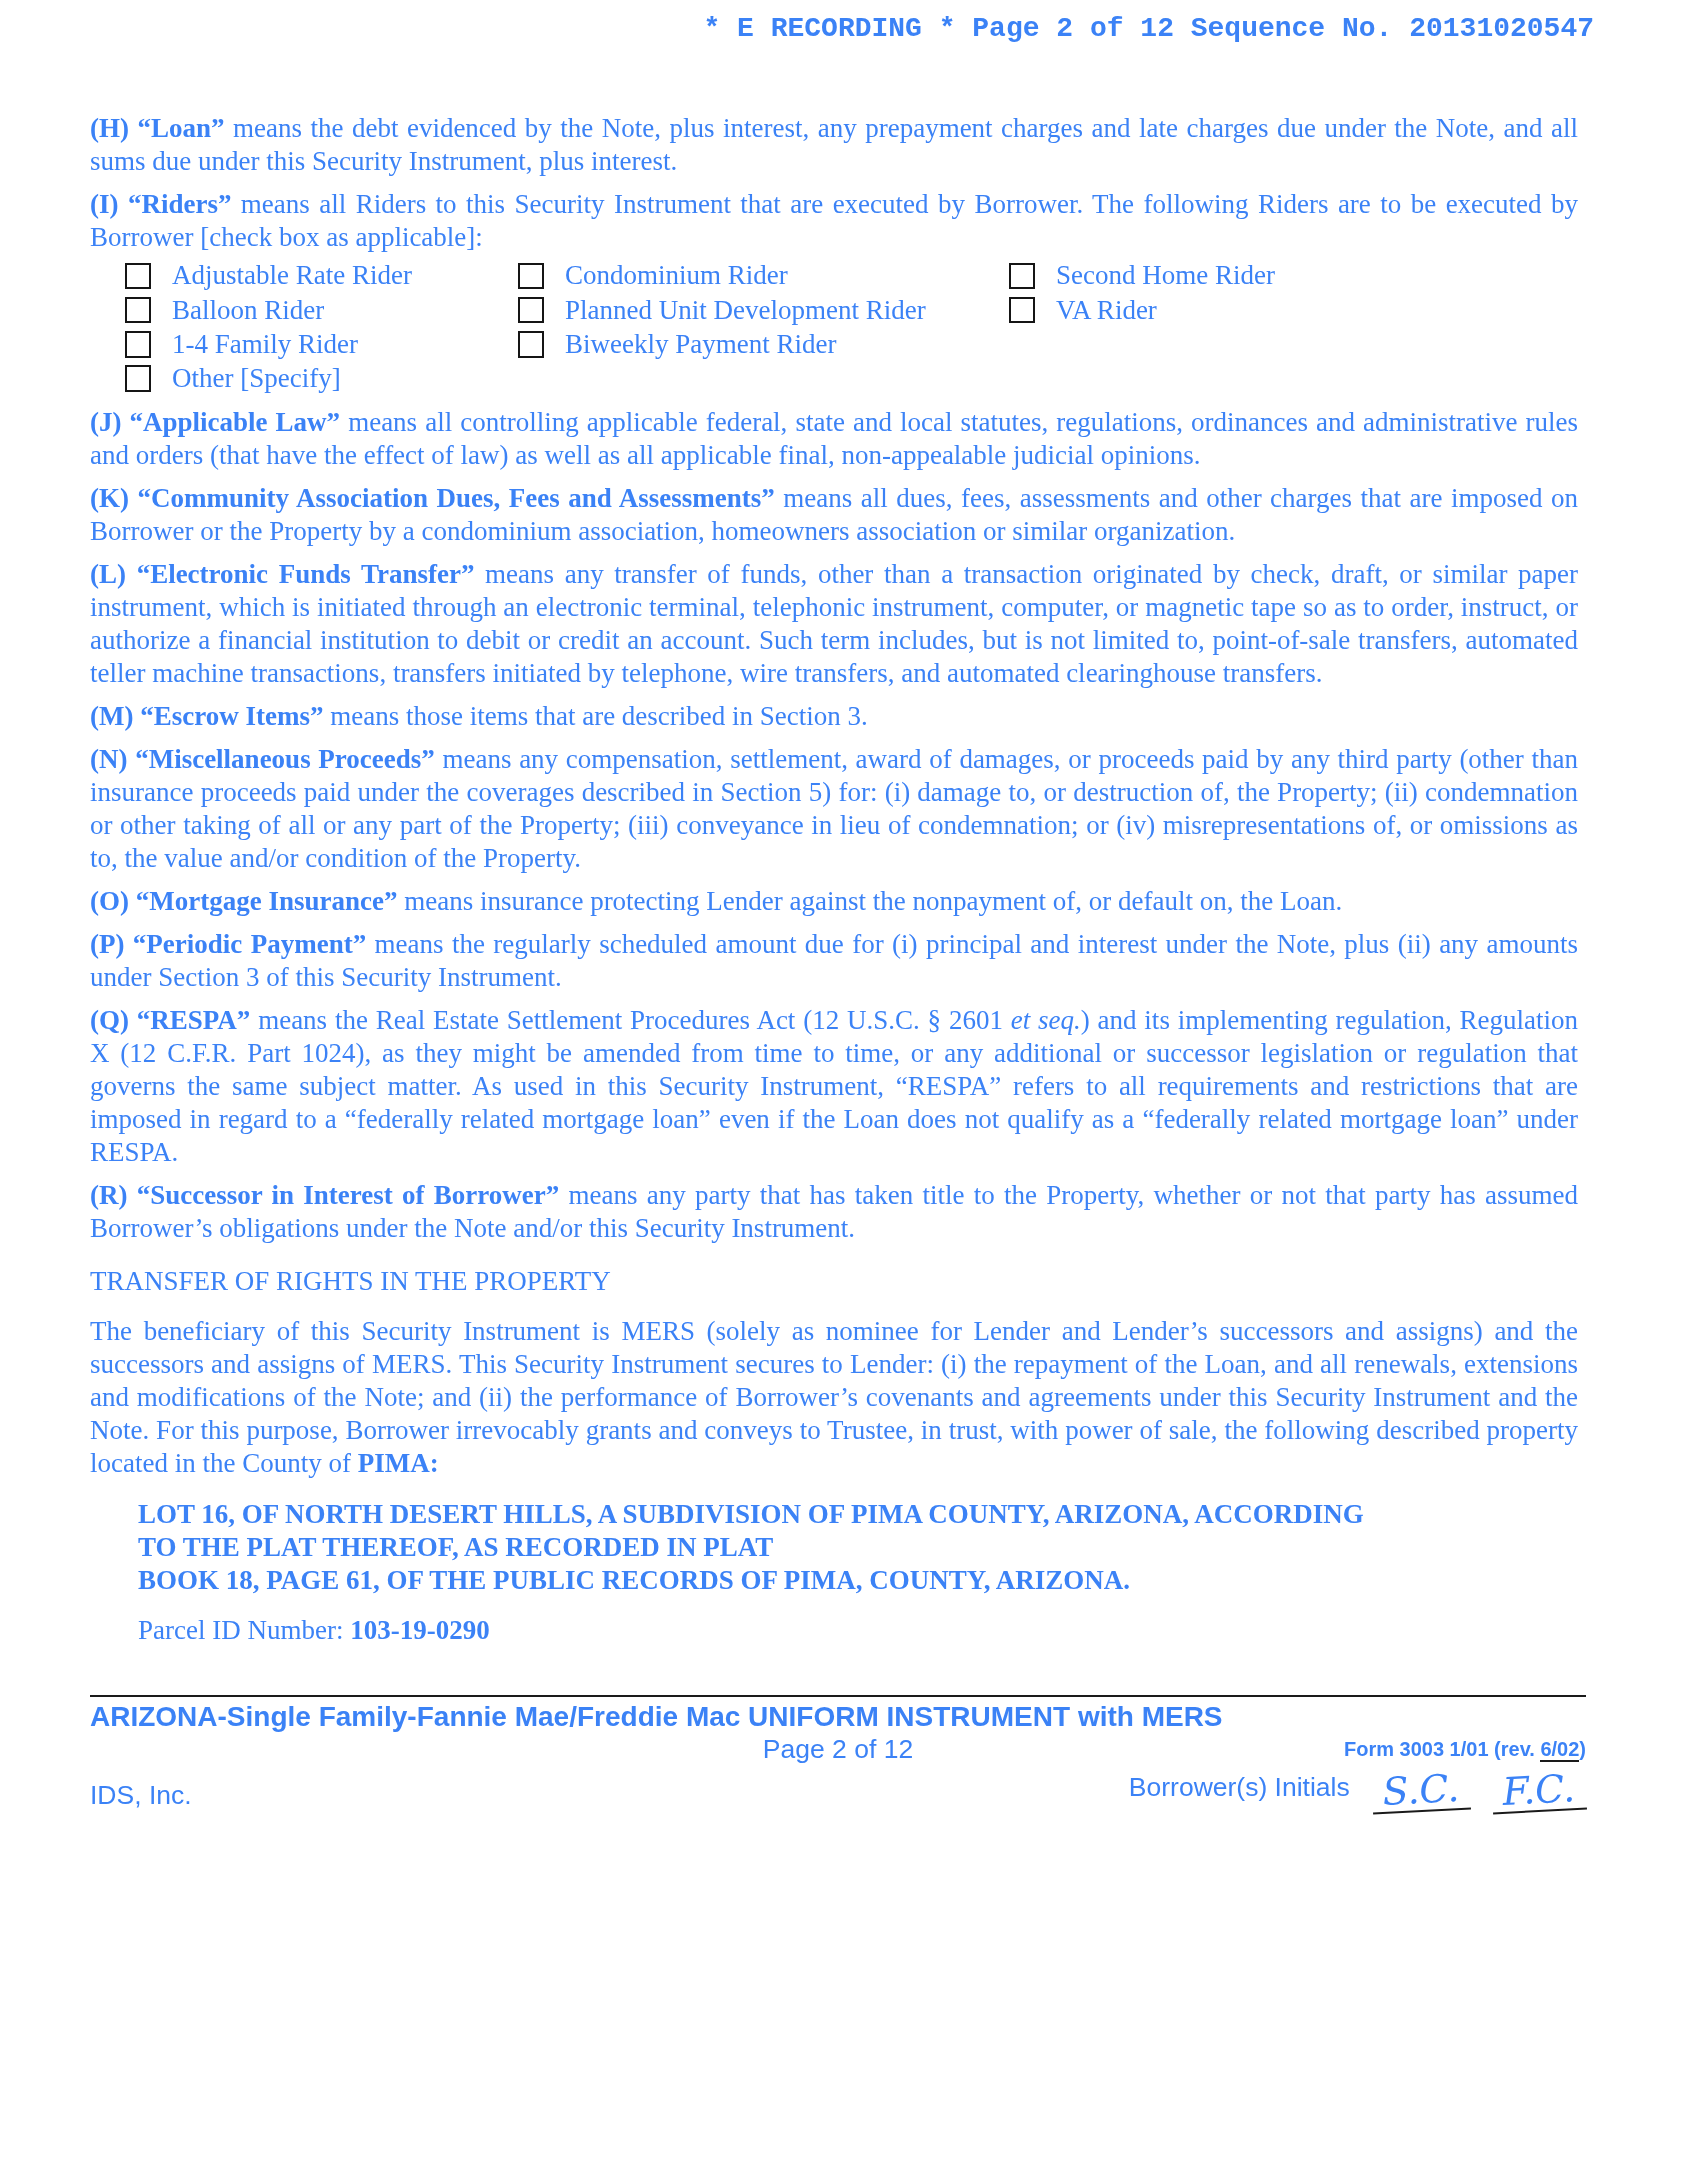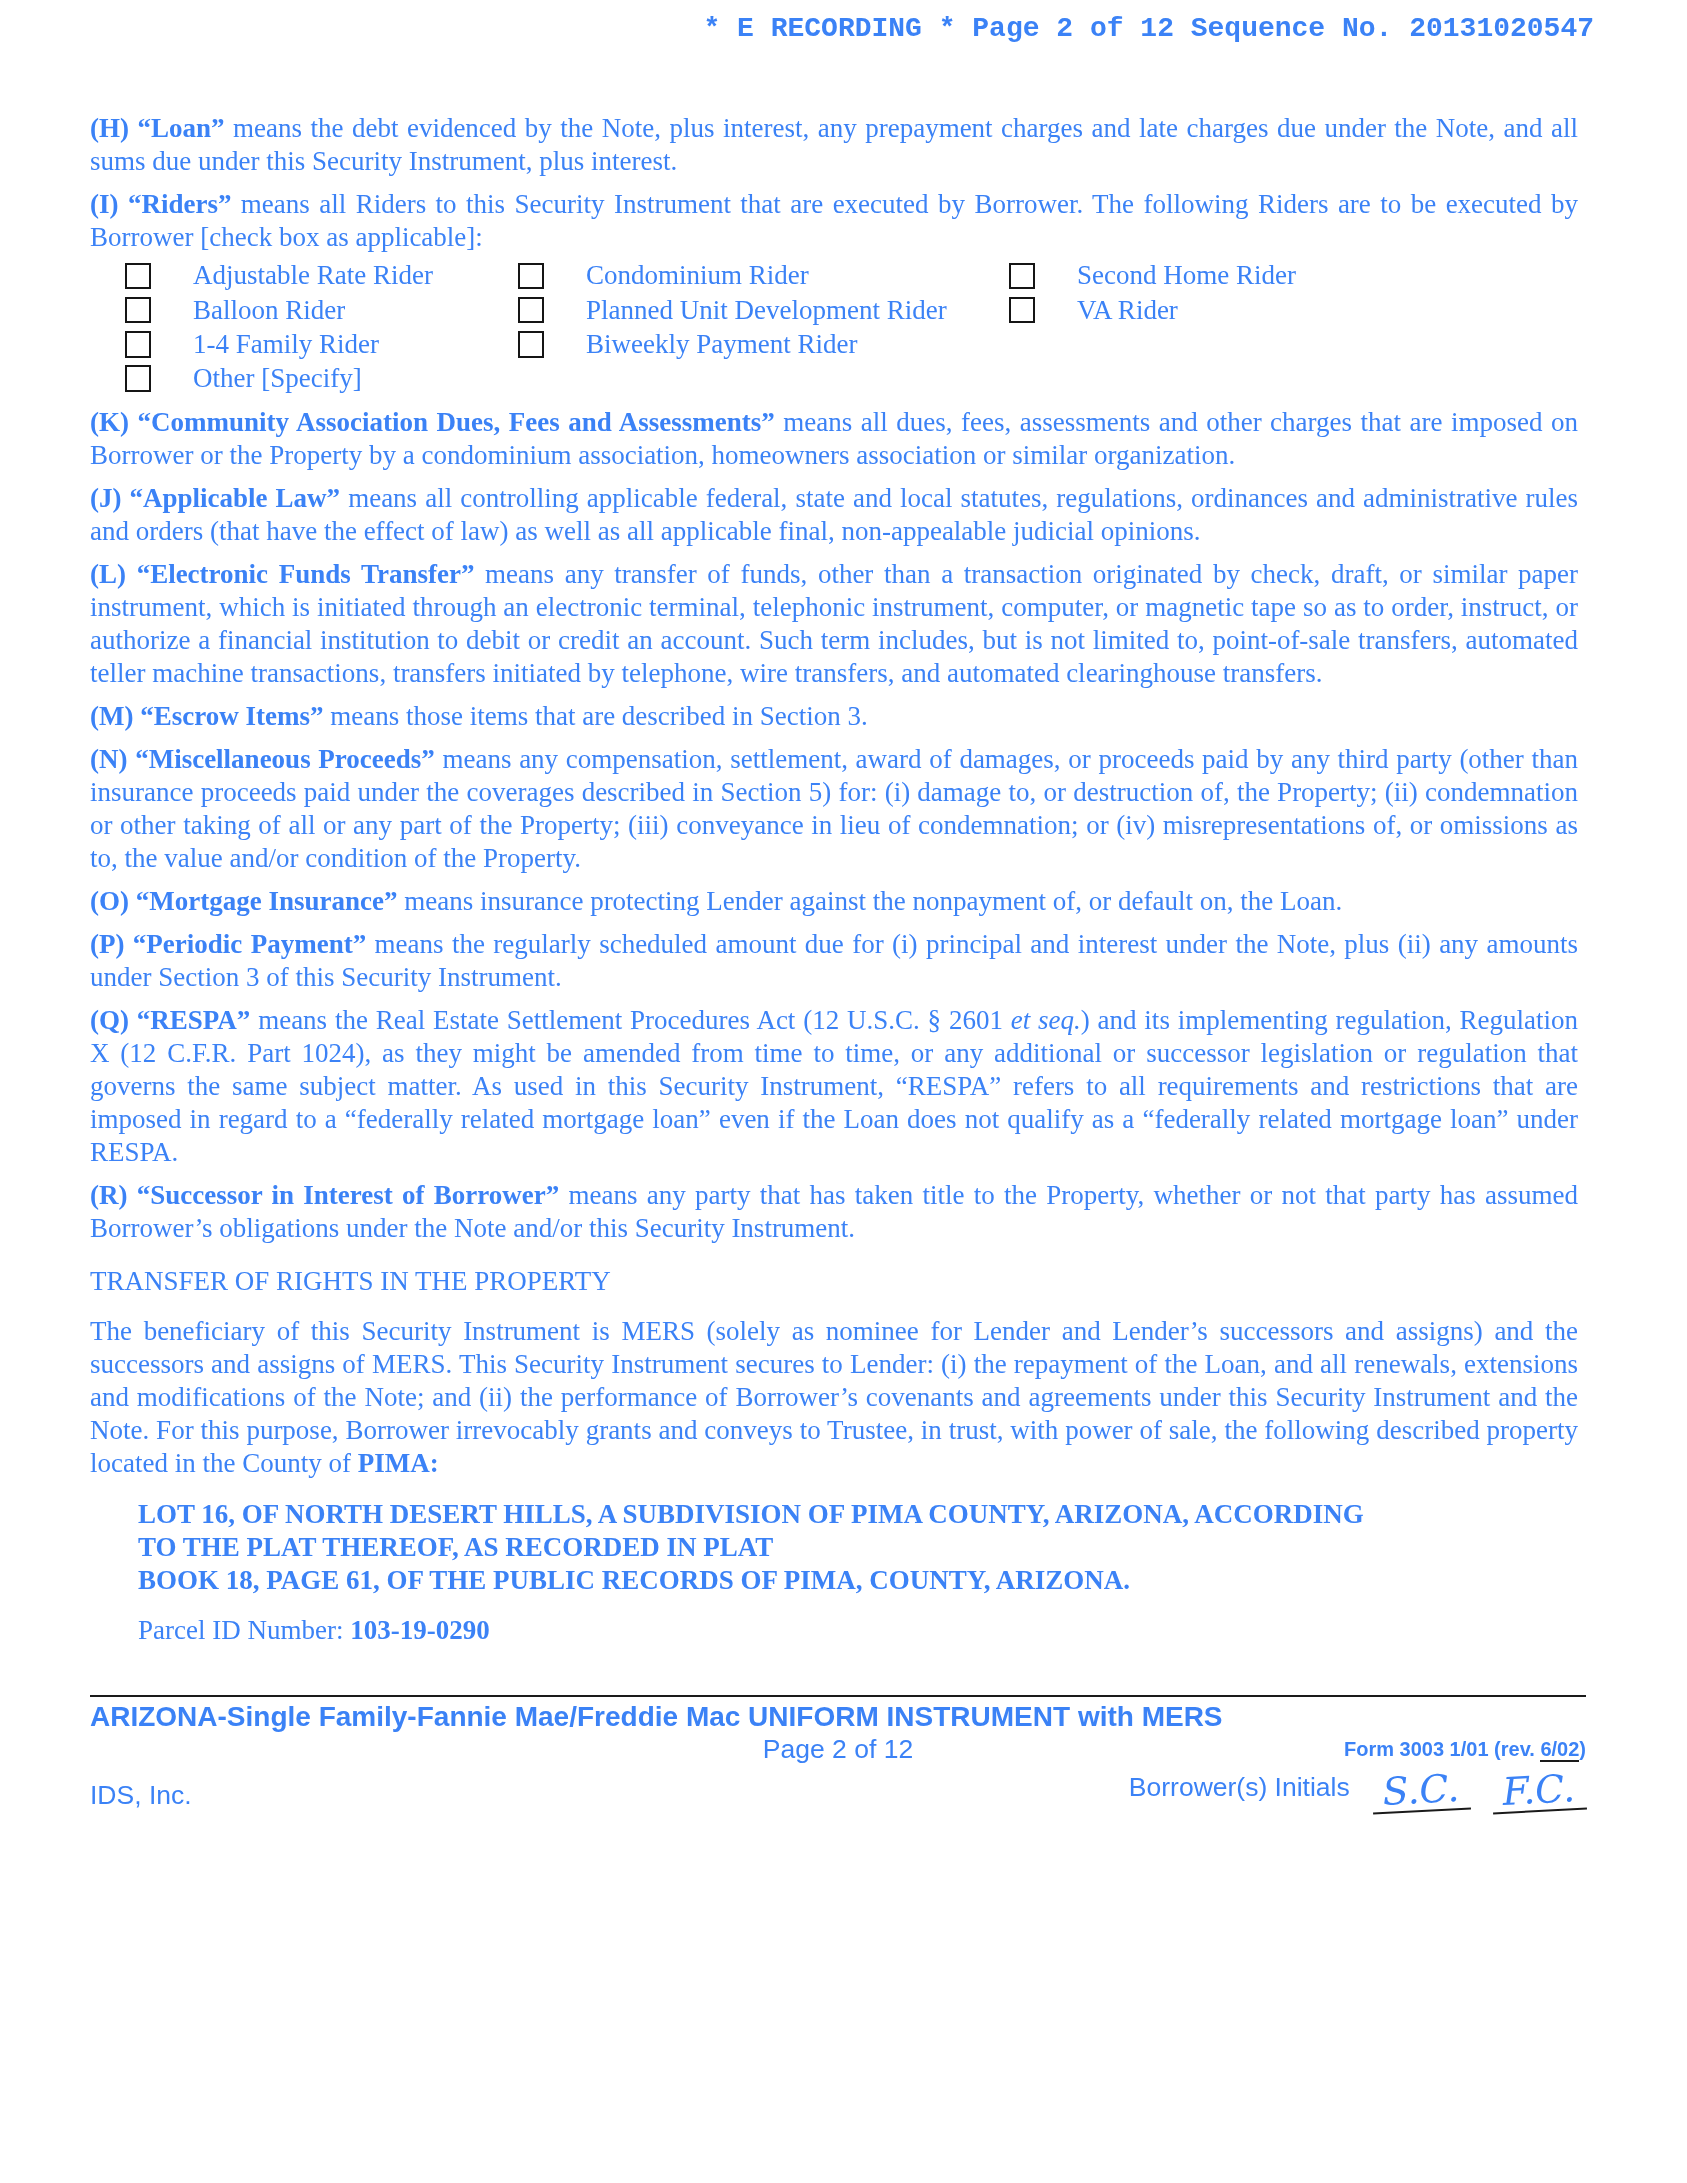--- a/index.html
+++ b/index.html
@@ -36,21 +36,21 @@
   .i { font-style: italic; }
 
   .riders-grid {
     display: grid;
     grid-template-columns: 393px 491px 1fr;
     row-gap: 1.3px;
     padding-left: 6.6px;
     margin: 0 0 10.6px 0;
     text-align: left;
   }
-  .rider-cell { display: flex; align-items: center; gap: 42px; white-space: nowrap; padding-left: 28px; }
+  .rider-cell { display: flex; align-items: center; gap: 21px; white-space: nowrap; padding-left: 28px; }
   .col1 { grid-column: 1; }
   .cb {
     flex: 0 0 auto;
     width: 22.5px; height: 22.5px;
     border: 2px solid #151515;
     display: inline-block;
     background: #fff;
   }
 
   .transfer-heading { margin: 20px 0 17px 0; text-align: left; }
@@ -145,27 +145,27 @@
         <span class="cb"></span>
         <span>Biweekly Payment Rider</span>
       </div>
       <div class="rider-cell col1">
         <span class="cb"></span>
         <span>Other [Specify]</span>
       </div>
     </div>
 
     <p class="para">
+      <span class="b">(J) “Applicable Law”</span>
+      <span>means all controlling applicable federal, state and local statutes, regulations, ordinances and administrative rules and orders (that have the effect of law) as well as all applicable final, non-appealable judicial opinions.</span>
+    </p>
+
+    <p class="para">
       <span class="b">(K) “Community Association Dues, Fees and Assessments”</span>
       <span>means all dues, fees, assessments and other charges that are imposed on Borrower or the Property by a condominium association, homeowners association or similar organization.</span>
-    </p>
-
-    <p class="para">
-      <span class="b">(J) “Applicable Law”</span>
-      <span>means all controlling applicable federal, state and local statutes, regulations, ordinances and administrative rules and orders (that have the effect of law) as well as all applicable final, non-appealable judicial opinions.</span>
     </p>
 
     <p class="para">
       <span class="b">(L) “Electronic Funds Transfer”</span>
       <span>means any transfer of funds, other than a transaction originated by check, draft, or similar paper instrument, which is initiated through an electronic terminal, telephonic instrument, computer, or magnetic tape so as to order, instruct, or authorize a financial institution to debit or credit an account. Such term includes, but is not limited to, point-of-sale transfers, automated teller machine transactions, transfers initiated by telephone, wire transfers, and automated clearinghouse transfers.</span>
     </p>
 
     <p class="para">
       <span class="b">(M) “Escrow Items”</span>
       <span>means those items that are described in Section 3.</span>

